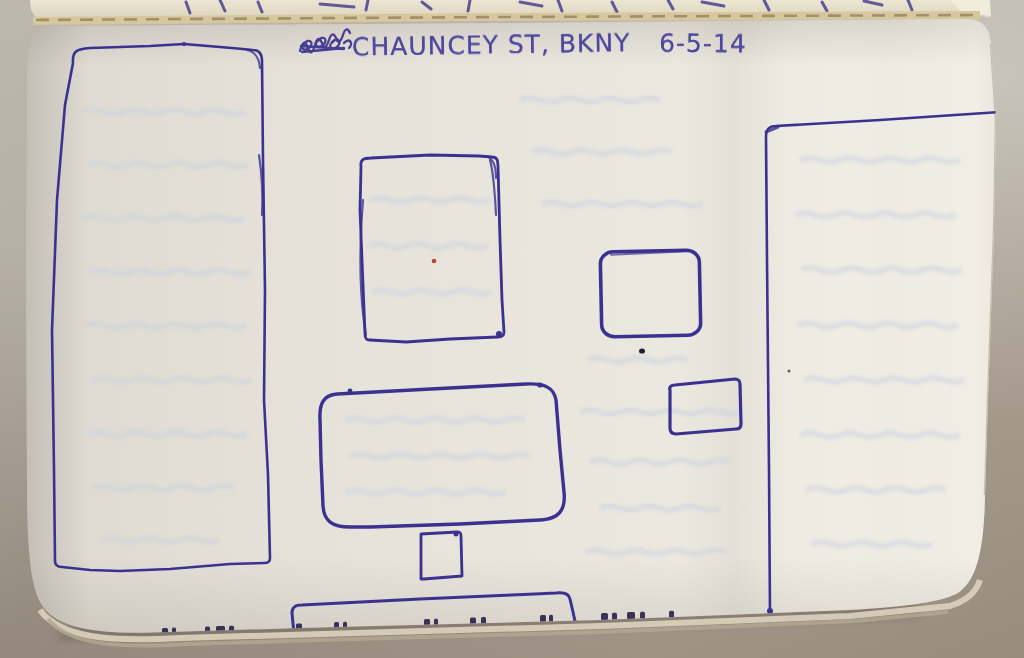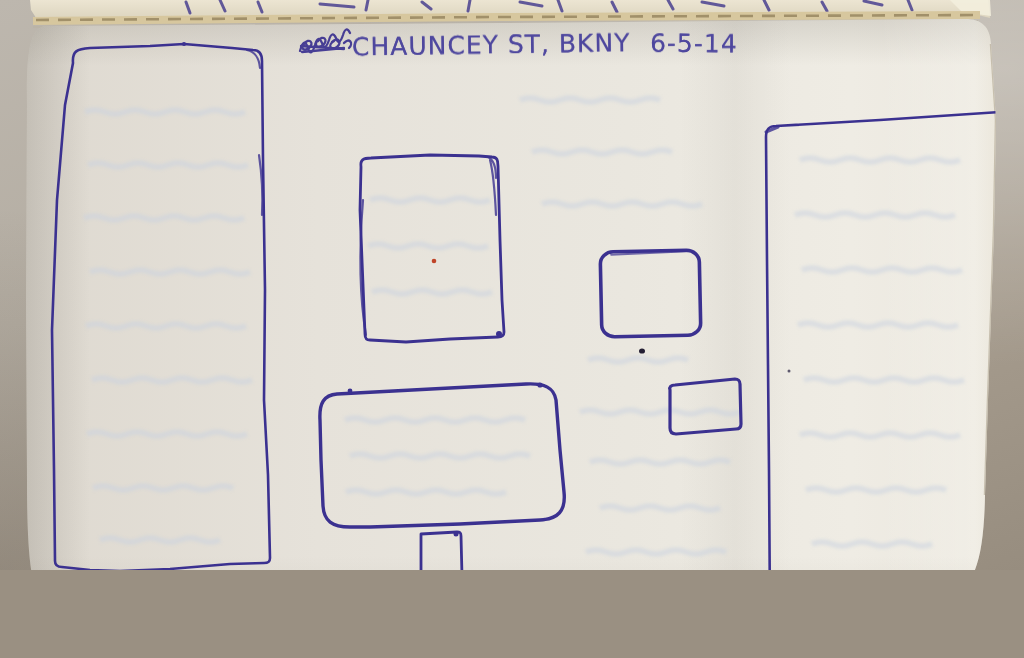--- a/index.html
+++ b/index.html
@@ -1,38 +1,38 @@
 <!DOCTYPE html>
 <html><head>
 <meta charset="utf-8">
 <style>
   html,body{margin:0;padding:0;background:#9a9082;}
   .scene{
-    position:relative;width:1024px;height:570px;overflow:hidden;
+    position:relative;width:1024px;height:658px;overflow:hidden;
     background-image:
       radial-gradient(ellipse at 98% 12%, rgba(255,255,255,.30), rgba(255,255,255,0) 42%),
       radial-gradient(ellipse at 0% 100%, rgba(55,45,35,.20), rgba(55,45,35,0) 45%),
       linear-gradient(160deg,#bdb7ae 0%,#b4ada2 35%,#a59b8d 72%,#978d7f 100%);
     font-family:"DejaVu Sans","Liberation Sans",sans-serif;
   }
   .scene svg{position:absolute;left:0;top:0;}
   .ink{stroke:var(--ink,#3b3190);fill:none;stroke-linecap:round;stroke-linejoin:round;}
   .ink-heavy{stroke-width:3.6;}
   #ghost-writing path{stroke:#c9d1df;stroke-width:5.5;fill:none;opacity:.5;}
   #top-strip-marks line{stroke:#4a4190;stroke-width:3;stroke-linecap:round;opacity:.85;}
   #bottom-cutoff-marks rect{fill:#26204a;opacity:.9;}
   .title-row{
     position:absolute;left:352px;top:31px;display:flex;gap:20px;align-items:flex-start;
     transform:rotate(-0.4deg);z-index:5;
     color:#4e479e;font-size:25px;letter-spacing:1px;line-height:1.1;
     text-shadow:0 0 .6px rgba(78,71,158,.85);
     white-space:nowrap;user-select:none;
   }
   .title-row .w1{display:inline-block;transform:rotate(-0.5deg);}
-  .title-row .w2{display:inline-block;transform:rotate(0.8deg);}
+  .title-row .w2{display:inline-block;transform:rotate(0.8deg);margin-left:9px;}
 </style>
 </head>
 <body>
 
 <div class="scene" style="--ink: #3b3190; --accent: #bf4428; --paper: #e8e5dd;">
 
   <svg width="1024" height="658" viewBox="0 0 1024 658">
     <defs>
       <linearGradient id="pageGrad" x1="0" y1="0" x2="1" y2="0">
         <stop offset="0" stop-color="#ded9d0"></stop>

